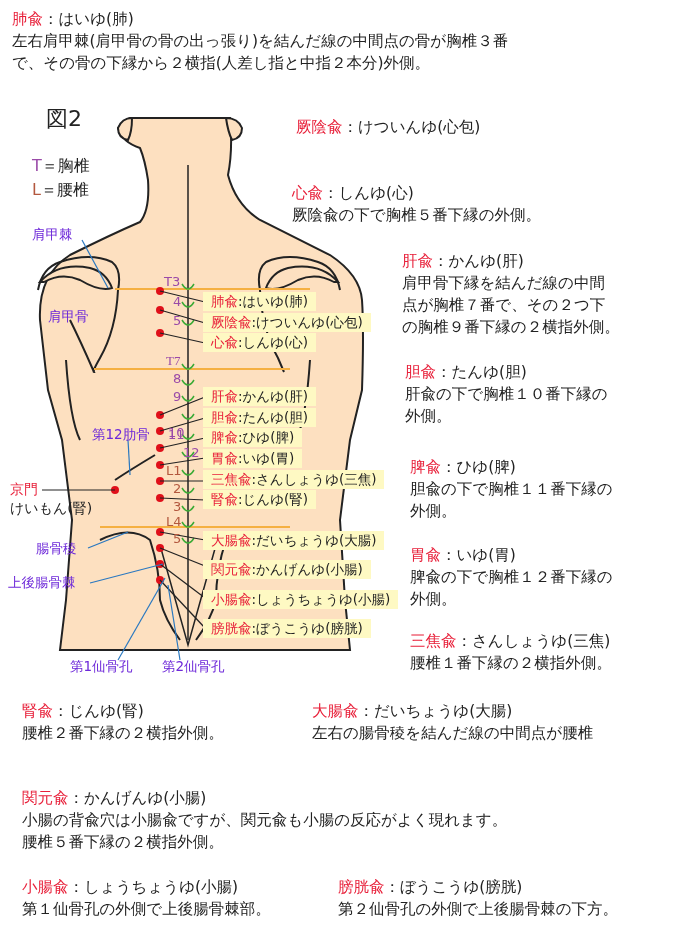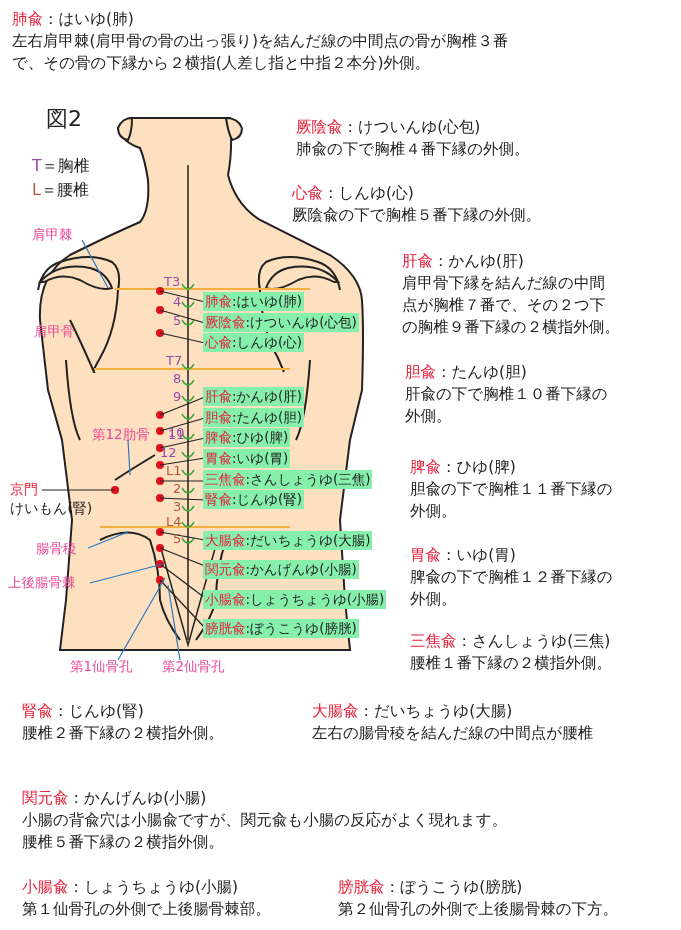--- a/index.html
+++ b/index.html
@@ -5,25 +5,25 @@
   html,body{margin:0;padding:0;background:#fff;}
   body{width:681px;height:930px;position:relative;overflow:hidden;
        font-family:"DejaVu Sans","Liberation Sans",sans-serif;color:#222;}
   .abs{position:absolute;}
   .blk{position:absolute;font-size:15.5px;line-height:22px;color:#222;white-space:nowrap;}
   .blk .h{display:block;}
   .red{color:#e8203a;}
   .purple{color:#9a4aa8;}
   .brown{color:#b3583e;}
   svg{position:absolute;left:0;top:0;}
-  .lbl{position:absolute;font-size:13.5px;line-height:19px;white-space:nowrap;background:#86efac;padding:0 2px;}
+  .lbl{position:absolute;font-size:13.5px;line-height:19px;white-space:nowrap;background:#fef9c3;padding:0 8px;}
   .vnum{position:absolute;font-size:13px;line-height:14px;}
   .fig-title{position:absolute;font-size:22px;color:#222;}
   .legend{position:absolute;font-size:16px;line-height:24px;}
-  .anat{position:absolute;font-size:13.5px;color:#ec4899;white-space:nowrap;}
+  .anat{position:absolute;font-size:13.5px;color:#6d28d9;white-space:nowrap;}
 </style>
 </head>
 <body>
 
 <div class="blk" style="left:12px;top:8px;">
   <span class="h"><span class="red">肺兪</span><span>：はいゆ(肺)</span></span>
   <span class="h">左右肩甲棘(肩甲骨の骨の出っ張り)を結んだ線の中間点の骨が胸椎３番</span>
   <span class="h">で、その骨の下縁から２横指(人差し指と中指２本分)外側。</span>
 </div>
 
@@ -116,41 +116,41 @@
   </g>
 </svg>
 
 <div class="fig-title" style="left:46px;top:104px;">図2</div>
 <div class="legend" style="left:32px;top:154px;">
   <div><span class="purple">T</span><span>＝胸椎</span></div>
   <div><span class="brown">L</span><span>＝腰椎</span></div>
 </div>
 
 <div class="anat" style="left:32px;top:226px;">肩甲棘</div>
-<div class="anat" style="left:34px;top:308px;margin-top:15px;">肩甲骨</div>
+<div class="anat" style="left:48px;top:308px;">肩甲骨</div>
 <div class="anat" style="left:92px;top:426px;">第12肋骨</div>
 <div class="anat" style="left:36px;top:540px;">腸骨稜</div>
 <div class="anat" style="left:8px;top:574px;">上後腸骨棘</div>
 <div class="anat" style="left:70px;top:658px;">第1仙骨孔</div>
 <div class="anat" style="left:162px;top:658px;">第2仙骨孔</div>
 
 <div class="abs" style="left:10px;top:480px;font-size:14px;line-height:19px;">
   <div class="red">京門</div>
   <div>けいもん(腎)</div>
 </div>
 
 <div class="vnum purple" style="left:164px;top:275px;">T3</div>
 <div class="vnum purple" style="left:173px;top:295px;">4</div>
 <div class="vnum purple" style="left:173px;top:314px;">5</div>
-<div class="vnum purple" style="left:166px;top:354px;">T7</div>
+<div class="vnum purple" style="left:166px;top:354px;font-family:Liberation Serif, serif;">T7</div>
 <div class="vnum purple" style="left:173px;top:372px;">8</div>
 <div class="vnum purple" style="left:173px;top:390px;">9</div>
 <div class="vnum purple" style="left:168px;top:426px;">10</div>
 <div class="vnum purple" style="left:168px;top:428px;">11</div>
-<div class="vnum purple" style="left:160px;top:446px;">12</div>
+<div class="vnum purple" style="left:183px;top:446px;">12</div>
 <div class="vnum brown" style="left:166px;top:464px;">L1</div>
 <div class="vnum brown" style="left:173px;top:482px;">2</div>
 <div class="vnum brown" style="left:173px;top:500px;">3</div>
 <div class="vnum brown" style="left:166px;top:515px;">L4</div>
 <div class="vnum brown" style="left:173px;top:532px;">5</div>
 
 <div class="lbl" style="left:203px;top:292px;"><span class="red">肺兪</span><span>:はいゆ(肺)</span></div>
 <div class="lbl" style="left:203px;top:313px;"><span class="red">厥陰兪</span><span>:けついんゆ(心包)</span></div>
 <div class="lbl" style="left:203px;top:333px;"><span class="red">心兪</span><span>:しんゆ(心)</span></div>
 <div class="lbl" style="left:203px;top:387px;"><span class="red">肝兪</span><span>:かんゆ(肝)</span></div>
@@ -159,21 +159,20 @@
 <div class="lbl" style="left:203px;top:449px;"><span class="red">胃兪</span><span>:いゆ(胃)</span></div>
 <div class="lbl" style="left:203px;top:470px;"><span class="red">三焦兪</span><span>:さんしょうゆ(三焦)</span></div>
 <div class="lbl" style="left:203px;top:490px;"><span class="red">腎兪</span><span>:じんゆ(腎)</span></div>
 <div class="lbl" style="left:203px;top:531px;"><span class="red">大腸兪</span><span>:だいちょうゆ(大腸)</span></div>
 <div class="lbl" style="left:203px;top:560px;"><span class="red">関元兪</span><span>:かんげんゆ(小腸)</span></div>
 <div class="lbl" style="left:203px;top:590px;"><span class="red">小腸兪</span><span>:しょうちょうゆ(小腸)</span></div>
 <div class="lbl" style="left:203px;top:619px;"><span class="red">膀胱兪</span><span>:ぼうこうゆ(膀胱)</span></div>
 
 <div class="blk" style="left:296px;top:116px;">
   <span class="h"><span class="red">厥陰兪</span><span>：けついんゆ(心包)</span></span>
-  <span class="h">肺兪の下で胸椎４番下縁の外側。</span>
 </div>
 <div class="blk" style="left:292px;top:182px;">
   <span class="h"><span class="red">心兪</span><span>：しんゆ(心)</span></span>
   <span class="h">厥陰兪の下で胸椎５番下縁の外側。</span>
 </div>
 <div class="blk" style="left:402px;top:250px;">
   <span class="h"><span class="red">肝兪</span><span>：かんゆ(肝)</span></span>
   <span class="h">肩甲骨下縁を結んだ線の中間</span>
   <span class="h">点が胸椎７番で、その２つ下</span>
   <span class="h">の胸椎９番下縁の２横指外側。</span>

